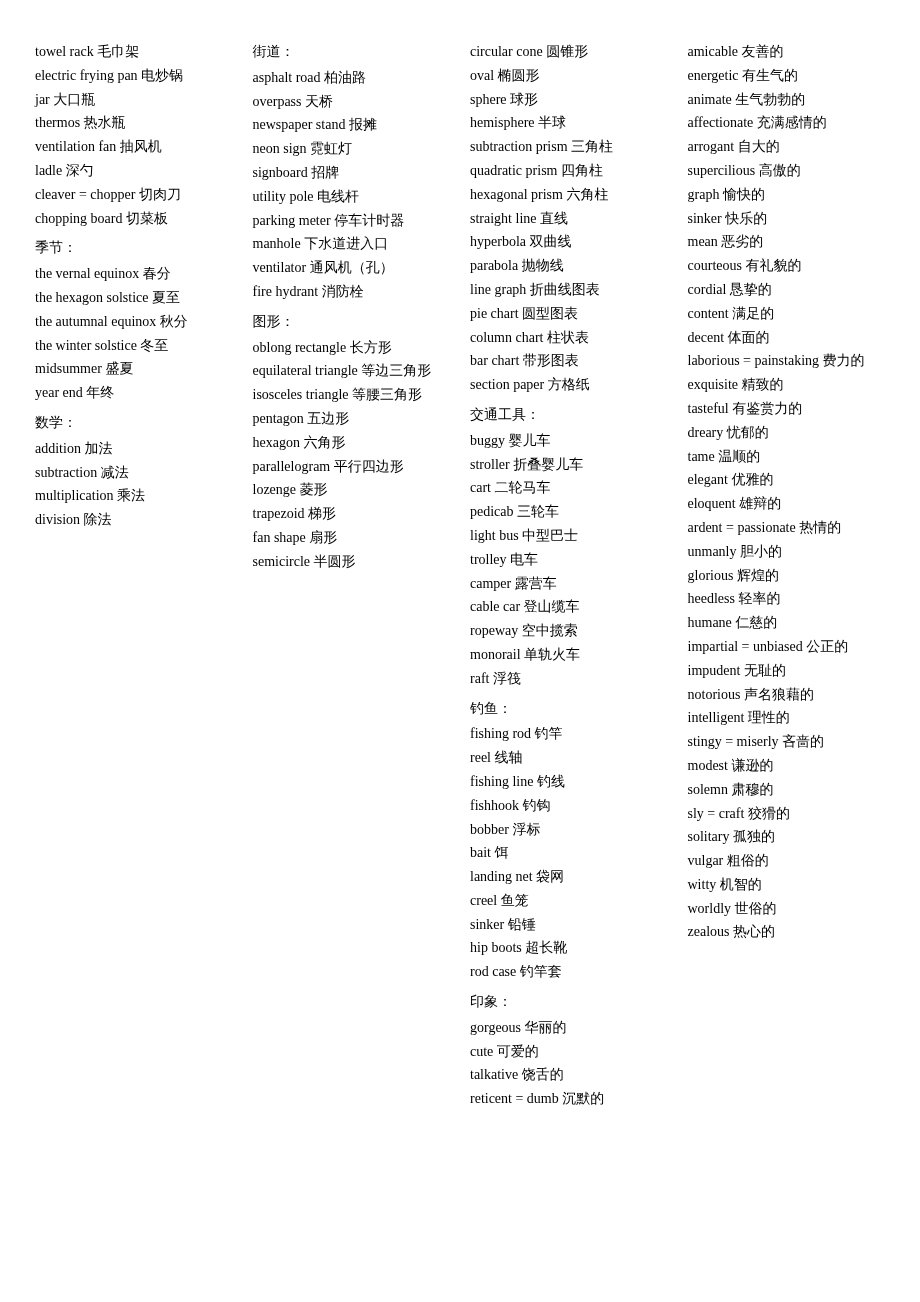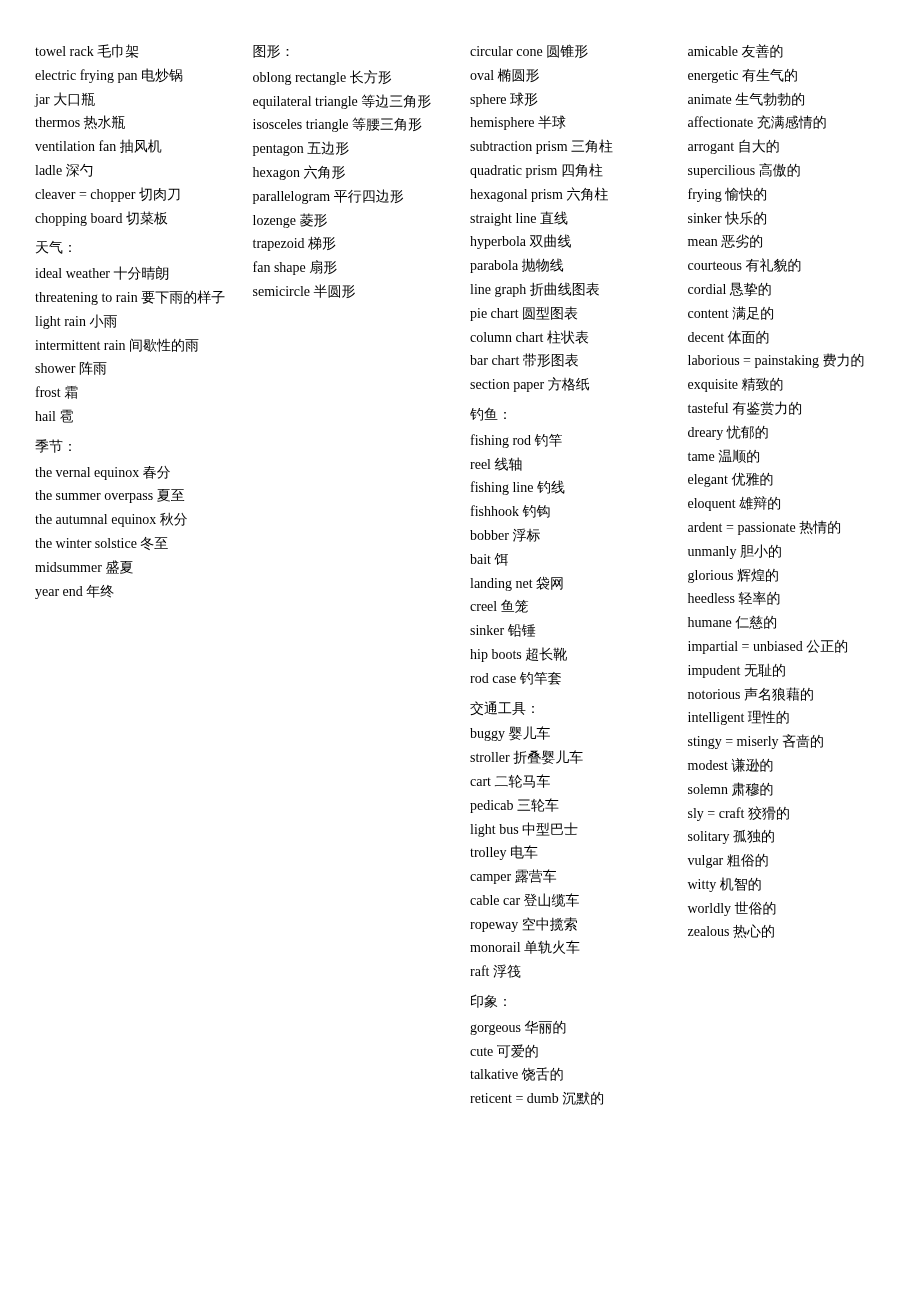--- a/index.html
+++ b/index.html
@@ -41,40 +41,50 @@
         <p>towel rack  毛巾架</p>
         <p>electric frying pan  电炒锅</p>
         <p>jar  大口瓶</p>
         <p>thermos  热水瓶</p>
         <p>ventilation fan  抽风机</p>
         <p>ladle  深勺</p>
         <p>cleaver = chopper  切肉刀</p>
         <p>chopping board  切菜板</p>
       </div>
       <div class="section">
-        <p class="section-title">天气：</p>
-        <p>ideal weather  十分晴朗</p>
-        <p>threatening to rain 要下雨的样子</p>
-        <p>light rain  小雨</p>
-        <p>intermittent rain 间歇性的雨</p>
-        <p>shower  阵雨</p>
-        <p>frost  霜</p>
-        <p>hail  雹</p>
-      </div>
-      <div class="section">
         <p class="section-title">季节：</p>
         <p>the vernal equinox  春分</p>
-        <p>the summer overpass  夏至</p>
+        <p>the hexagon solstice  夏至</p>
         <p>the autumnal equinox  秋分</p>
         <p>the winter solstice  冬至</p>
         <p>midsummer  盛夏</p>
         <p>year end  年终</p>
       </div>
+      <div class="section">
+        <p class="section-title">数学：</p>
+        <p>addition  加法</p>
+        <p>subtraction  减法</p>
+        <p>multiplication  乘法</p>
+        <p>division  除法</p>
+      </div>
     </div>
     <div class="col">
+      <div class="section">
+        <p class="section-title">街道：</p>
+        <p>asphalt road  柏油路</p>
+        <p>overpass  天桥</p>
+        <p>newspaper stand  报摊</p>
+        <p>neon sign  霓虹灯</p>
+        <p>signboard  招牌</p>
+        <p>utility pole  电线杆</p>
+        <p>parking meter  停车计时器</p>
+        <p>manhole  下水道进入口</p>
+        <p>ventilator  通风机（孔）</p>
+        <p>fire hydrant  消防栓</p>
+      </div>
       <div class="section">
         <p class="section-title">图形：</p>
         <p>oblong rectangle  长方形</p>
         <p>equilateral triangle 等边三角形</p>
         <p>isosceles triangle 等腰三角形</p>
         <p>pentagon  五边形</p>
         <p>hexagon  六角形</p>
         <p>parallelogram  平行四边形</p>
         <p>lozenge  菱形</p>
         <p>trapezoid  梯形</p>
@@ -94,64 +104,64 @@
         <p>straight line  直线</p>
         <p>hyperbola  双曲线</p>
         <p>parabola  抛物线</p>
         <p>line graph  折曲线图表</p>
         <p>pie chart  圆型图表</p>
         <p>column chart  柱状表</p>
         <p>bar chart  带形图表</p>
         <p>section paper  方格纸</p>
       </div>
       <div class="section">
+        <p class="section-title">交通工具：</p>
+        <p>buggy  婴儿车</p>
+        <p>stroller  折叠婴儿车</p>
+        <p>cart  二轮马车</p>
+        <p>pedicab  三轮车</p>
+        <p>light bus  中型巴士</p>
+        <p>trolley  电车</p>
+        <p>camper  露营车</p>
+        <p>cable car  登山缆车</p>
+        <p>ropeway  空中揽索</p>
+        <p>monorail  单轨火车</p>
+        <p>raft  浮筏</p>
+      </div>
+      <div class="section">
         <p class="section-title">钓鱼：</p>
         <p>fishing rod  钓竿</p>
         <p>reel  线轴</p>
         <p>fishing line  钓线</p>
         <p>fishhook  钓钩</p>
         <p>bobber  浮标</p>
         <p>bait  饵</p>
         <p>landing net  袋网</p>
         <p>creel  鱼笼</p>
         <p>sinker  铅锤</p>
         <p>hip boots  超长靴</p>
         <p>rod case  钓竿套</p>
-      </div>
-      <div class="section">
-        <p class="section-title">交通工具：</p>
-        <p>buggy  婴儿车</p>
-        <p>stroller  折叠婴儿车</p>
-        <p>cart  二轮马车</p>
-        <p>pedicab  三轮车</p>
-        <p>light bus  中型巴士</p>
-        <p>trolley  电车</p>
-        <p>camper  露营车</p>
-        <p>cable car  登山缆车</p>
-        <p>ropeway  空中揽索</p>
-        <p>monorail  单轨火车</p>
-        <p>raft  浮筏</p>
       </div>
       <div class="section">
         <p class="section-title">印象：</p>
         <p>gorgeous  华丽的</p>
         <p>cute  可爱的</p>
         <p>talkative  饶舌的</p>
         <p>reticent = dumb  沉默的</p>
       </div>
     </div>
     <div class="col">
       <div class="section">
         <p>amicable  友善的</p>
         <p>energetic  有生气的</p>
         <p>animate  生气勃勃的</p>
         <p>affectionate  充满感情的</p>
         <p>arrogant  自大的</p>
         <p>supercilious  高傲的</p>
-        <p>frying  愉快的</p>
+        <p>graph  愉快的</p>
         <p>sinker  快乐的</p>
         <p>mean  恶劣的</p>
         <p>courteous  有礼貌的</p>
         <p>cordial  恳挚的</p>
         <p>content  满足的</p>
         <p>decent  体面的</p>
         <p>laborious = painstaking 费力的</p>
         <p>exquisite  精致的</p>
         <p>tasteful  有鉴赏力的</p>
         <p>dreary  忧郁的</p>

